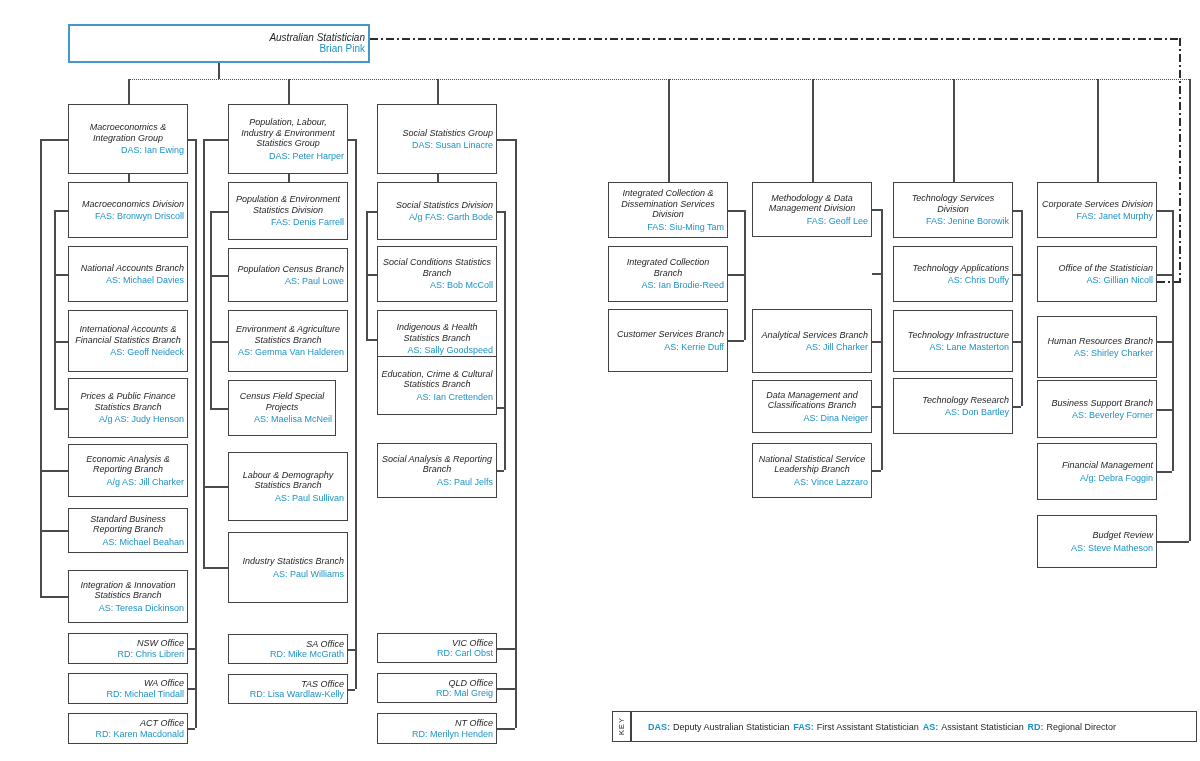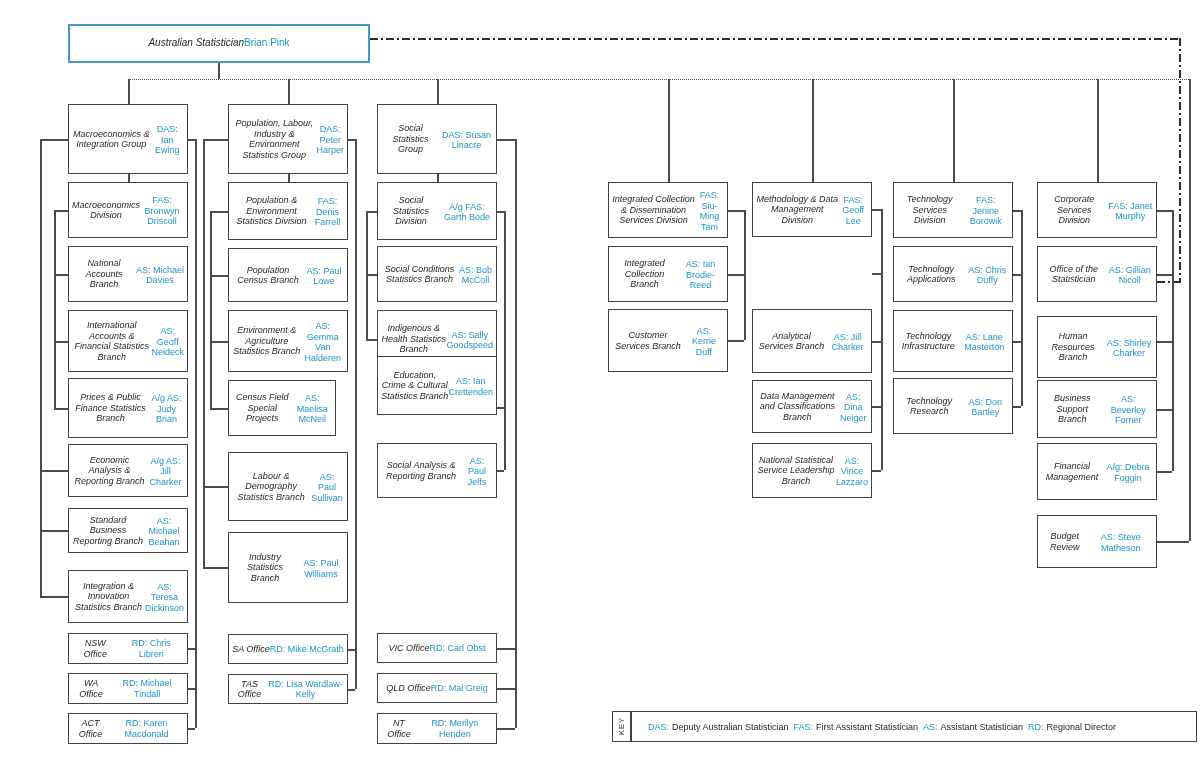--- a/index.html
+++ b/index.html
@@ -1,19 +1,19 @@
 <!DOCTYPE html>
 <html><head>
 <meta charset="utf-8">
 <style>
   html,body{margin:0;padding:0;background:#fff;}
   #canvas{position:relative;width:1200px;height:761px;background:#fff;overflow:hidden;
           font-family:"Liberation Sans",sans-serif;}
   .bx{position:absolute;box-sizing:border-box;background:#fff;border:1.5px solid #424244;
-      display:flex;flex-direction:row;align-items:center;justify-content:center;
+      display:flex;flex-direction:column;align-items:flex-end;justify-content:center;
       text-align:center;padding:2px 3px;z-index:2;}
   .t{font-style:italic;color:#1f1f21;font-size:9px;line-height:10.5px;}
   .r{color:#1c93c6;font-size:9px;line-height:10.5px;margin-top:2px;}
   .top{border:2px solid #4597c9;}
   .top .t{font-size:10px;}
   .top .r{font-size:10px;}
   .lh{position:absolute;height:1.5px;background:#4b4b4d;z-index:1;}
   .lv{position:absolute;width:1.5px;background:#4b4b4d;z-index:1;}
   .ldh{position:absolute;height:0;border-top:1.6px dotted #4b4b4d;z-index:1;}
   .ddh{position:absolute;height:2px;z-index:1;
@@ -21,21 +21,21 @@
   .ddv{position:absolute;width:2px;z-index:1;
        background:repeating-linear-gradient(180deg,#2c2c2e 0 8px,transparent 8px 11px,#2c2c2e 11px 13px,transparent 13px 16px);}
   .keytab{position:absolute;box-sizing:border-box;border:1.5px solid #424244;background:#fff;
           display:flex;align-items:center;justify-content:center;z-index:2;}
   .keytab span{writing-mode:vertical-rl;transform:rotate(180deg);font-size:7.5px;
                letter-spacing:1px;color:#2a2a2c;}
   .keybody{position:absolute;box-sizing:border-box;border:1.5px solid #424244;background:#fff;
            display:flex;align-items:center;justify-content:space-between;
            padding:0 80px 0 16px;z-index:2;}
   .kentry{white-space:nowrap;font-size:9px;}
-  .kabbr{color:#1c93c6;margin-right:3px;}
+  .kabbr{color:#1c93c6;margin-right:3px;font-weight:bold;}
   .kmean{color:#1f1f21;}
 </style>
 </head>
 <body>
 
 <div id="canvas">
 
   <div class="lv" style="left:218px;top:63px;height:16px"></div>
   <div class="ldh" style="left:128px;top:79px;width:1061px"></div>
   <div class="lv" style="left:128px;top:79px;height:25px"></div>
@@ -139,21 +139,21 @@
   <div class="bx" style="left:68px;top:246px;width:120px;height:56px">
     <div class="t">National Accounts Branch</div>
     <div class="r">AS: Michael Davies</div>
   </div>
   <div class="bx" style="left:68px;top:310px;width:120px;height:62px">
     <div class="t">International Accounts &amp; Financial Statistics Branch</div>
     <div class="r">AS: Geoff Neideck</div>
   </div>
   <div class="bx" style="left:68px;top:378px;width:120px;height:60px">
     <div class="t">Prices &amp; Public Finance Statistics Branch</div>
-    <div class="r">A/g AS: Judy Brian</div>
+    <div class="r">A/g AS: Judy Henson</div>
   </div>
   <div class="bx" style="left:68px;top:444px;width:120px;height:53px">
     <div class="t">Economic Analysis &amp; Reporting Branch</div>
     <div class="r">A/g AS: Jill Charker</div>
   </div>
   <div class="bx" style="left:68px;top:508px;width:120px;height:45px">
     <div class="t">Standard Business Reporting Branch</div>
     <div class="r">AS: Michael Beahan</div>
   </div>
   <div class="bx" style="left:68px;top:570px;width:120px;height:53px">

